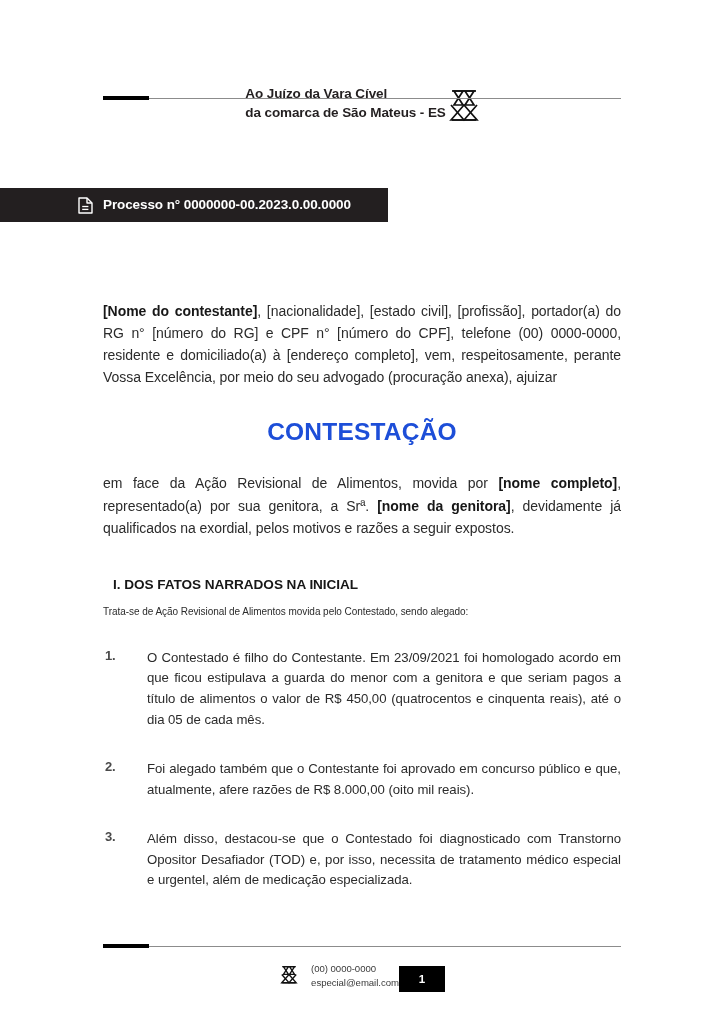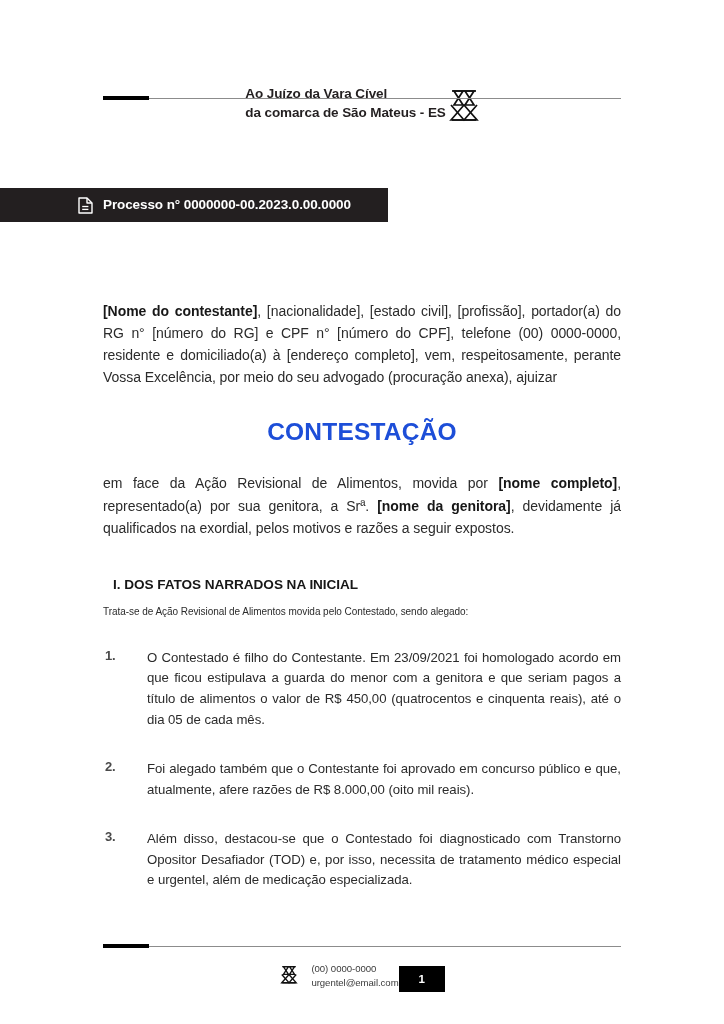--- a/index.html
+++ b/index.html
@@ -307,19 +307,19 @@
             <path d="M8 5 L17 19 L8 19 L17 5 Z"></path>
             <path d="M19 5 L28 19 L19 19 L28 5 Z"></path>
             <path d="M5 34 L18 19 L31 34 Z"></path>
             <path d="M5 19 L18 34 L31 19"></path>
             <line x1="6" y1="34" x2="30" y2="34"></line>
           </g>
         </svg>
       </div>
       <div class="footer-contact">
         <div>(00) 0000-0000</div>
-        <div>urgentel@email.com</div>
+        <div>especial@email.com</div>
       </div>
     </div>
     <div class="page-badge">1</div>
   </div>
 
 </div>
 
 </body></html>

